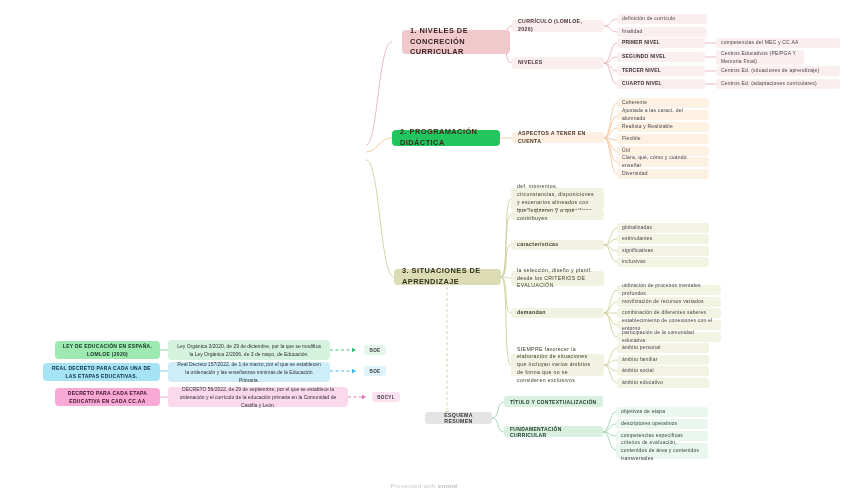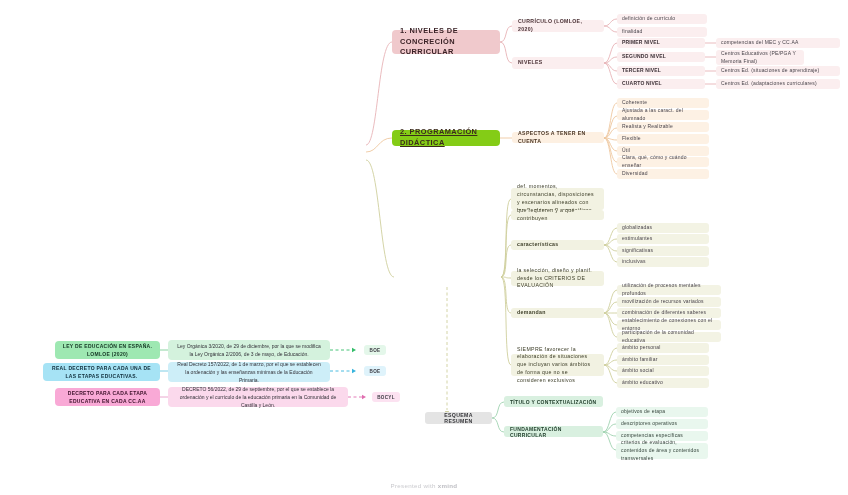--- a/index.html
+++ b/index.html
@@ -34,22 +34,22 @@
 
   
   .b1{
     border-radius:4px;
     font-size:7.4px;
     font-weight:700;
     letter-spacing:.45px;
     line-height:1.45;
     padding:5px 8px;
   }
-  .b1.pink{background:#f0c9cc;color:#3a2226;}
-  .b1.peach{background:#84cc16;color:#3b2b1c;text-decoration:underline;}
+  .b1.pink{background:#f0c9cc;color:#3a2226;margin-left:10px;}
+  .b1.peach{background:#22c55e;color:#3b2b1c;}
   .b1.khaki{background:#dcdcb4;color:#32331f;}
 
   
   .b2{
     border-radius:3px;
     font-size:5.2px;
     font-weight:700;
     letter-spacing:.35px;
     line-height:1.5;
     padding:3px 6px;
@@ -317,20 +317,23 @@
   <div class="node leaf peach" style="left:617px;top:146px;width:92px;height:10px;">
     <span>Útil</span>
   </div>
   <div class="node leaf peach" style="left:617px;top:157px;width:92px;height:10px;">
     <span>Clara, qué, cómo y cuándo enseñar</span>
   </div>
   <div class="node leaf peach" style="left:617px;top:169px;width:92px;height:10px;">
     <span>Diversidad</span>
   </div>
 
+  <div class="node b1 khaki" style="left:394px;top:269px;width:107px;height:16px;">
+    <span>3. SITUACIONES DE APRENDIZAJE</span>
+  </div>
 
   <div class="node b2 khaki" style="left:511px;top:188px;width:93px;height:22px;">
     <span style="font-weight:400;">def. momentos, circunstancias, disposiciones y escenarios alineados con las C. clave y C. específicas</span>
   </div>
   <div class="node b2 khaki" style="left:511px;top:210px;width:93px;height:10px;">
     <span style="font-weight:400;">que requieren y a qué contribuyen</span>
   </div>
   <div class="node b2 khaki" style="left:511px;top:240px;width:93px;height:10px;">
     <span>características</span>
   </div>

